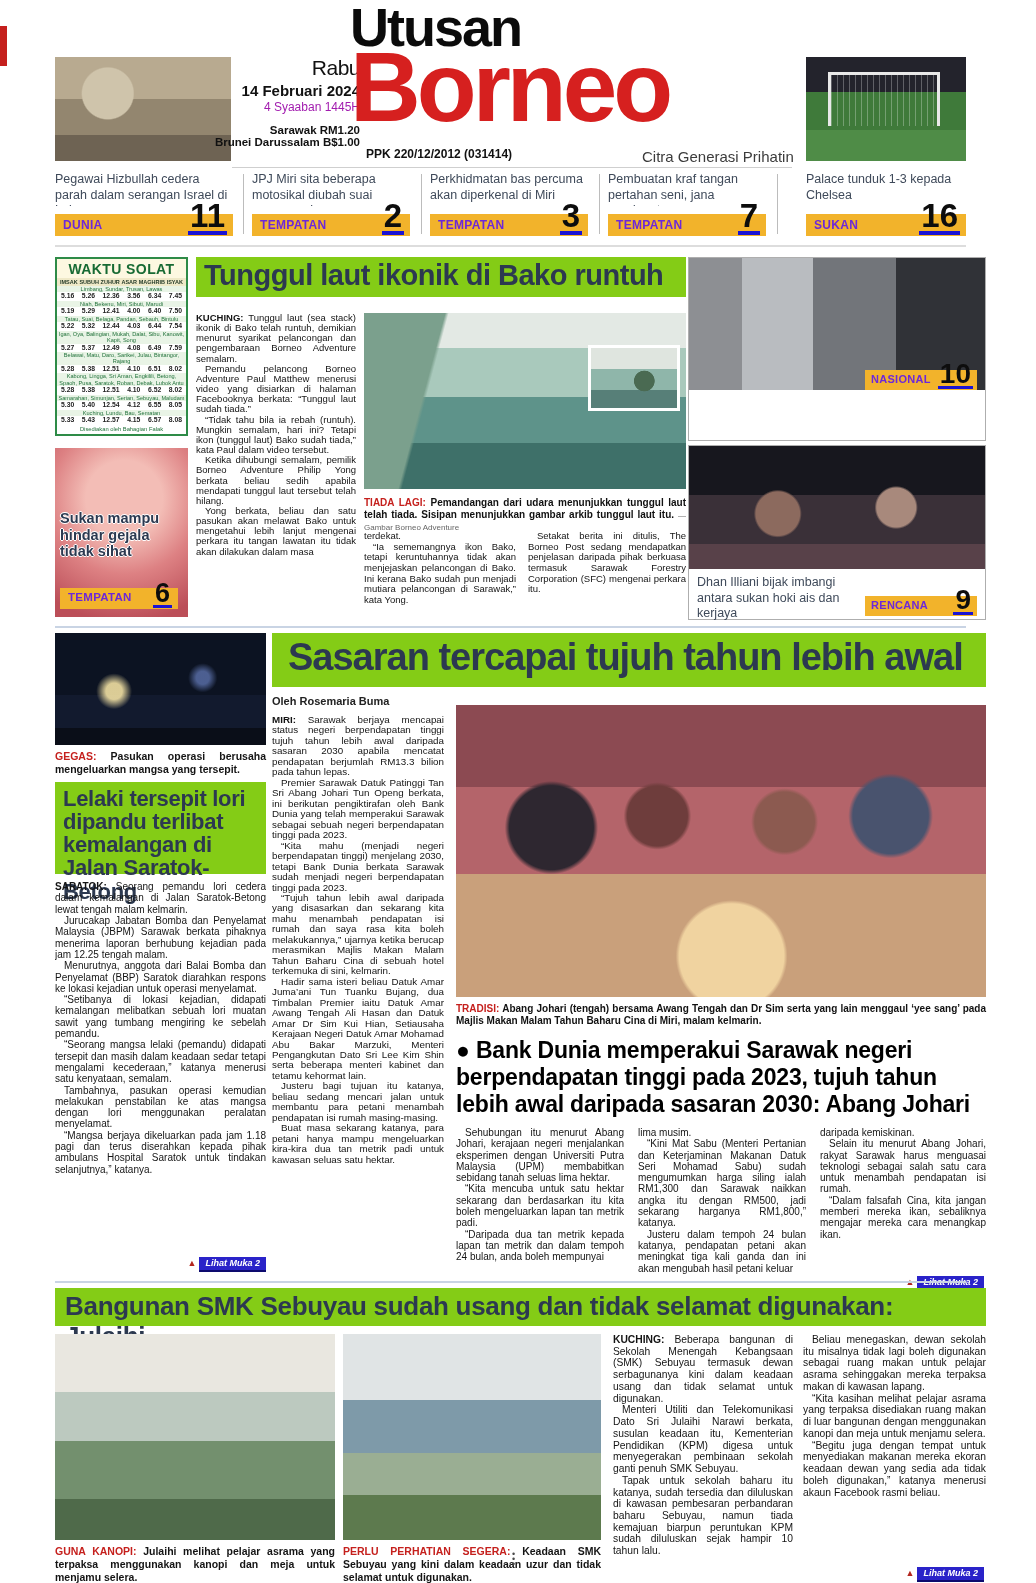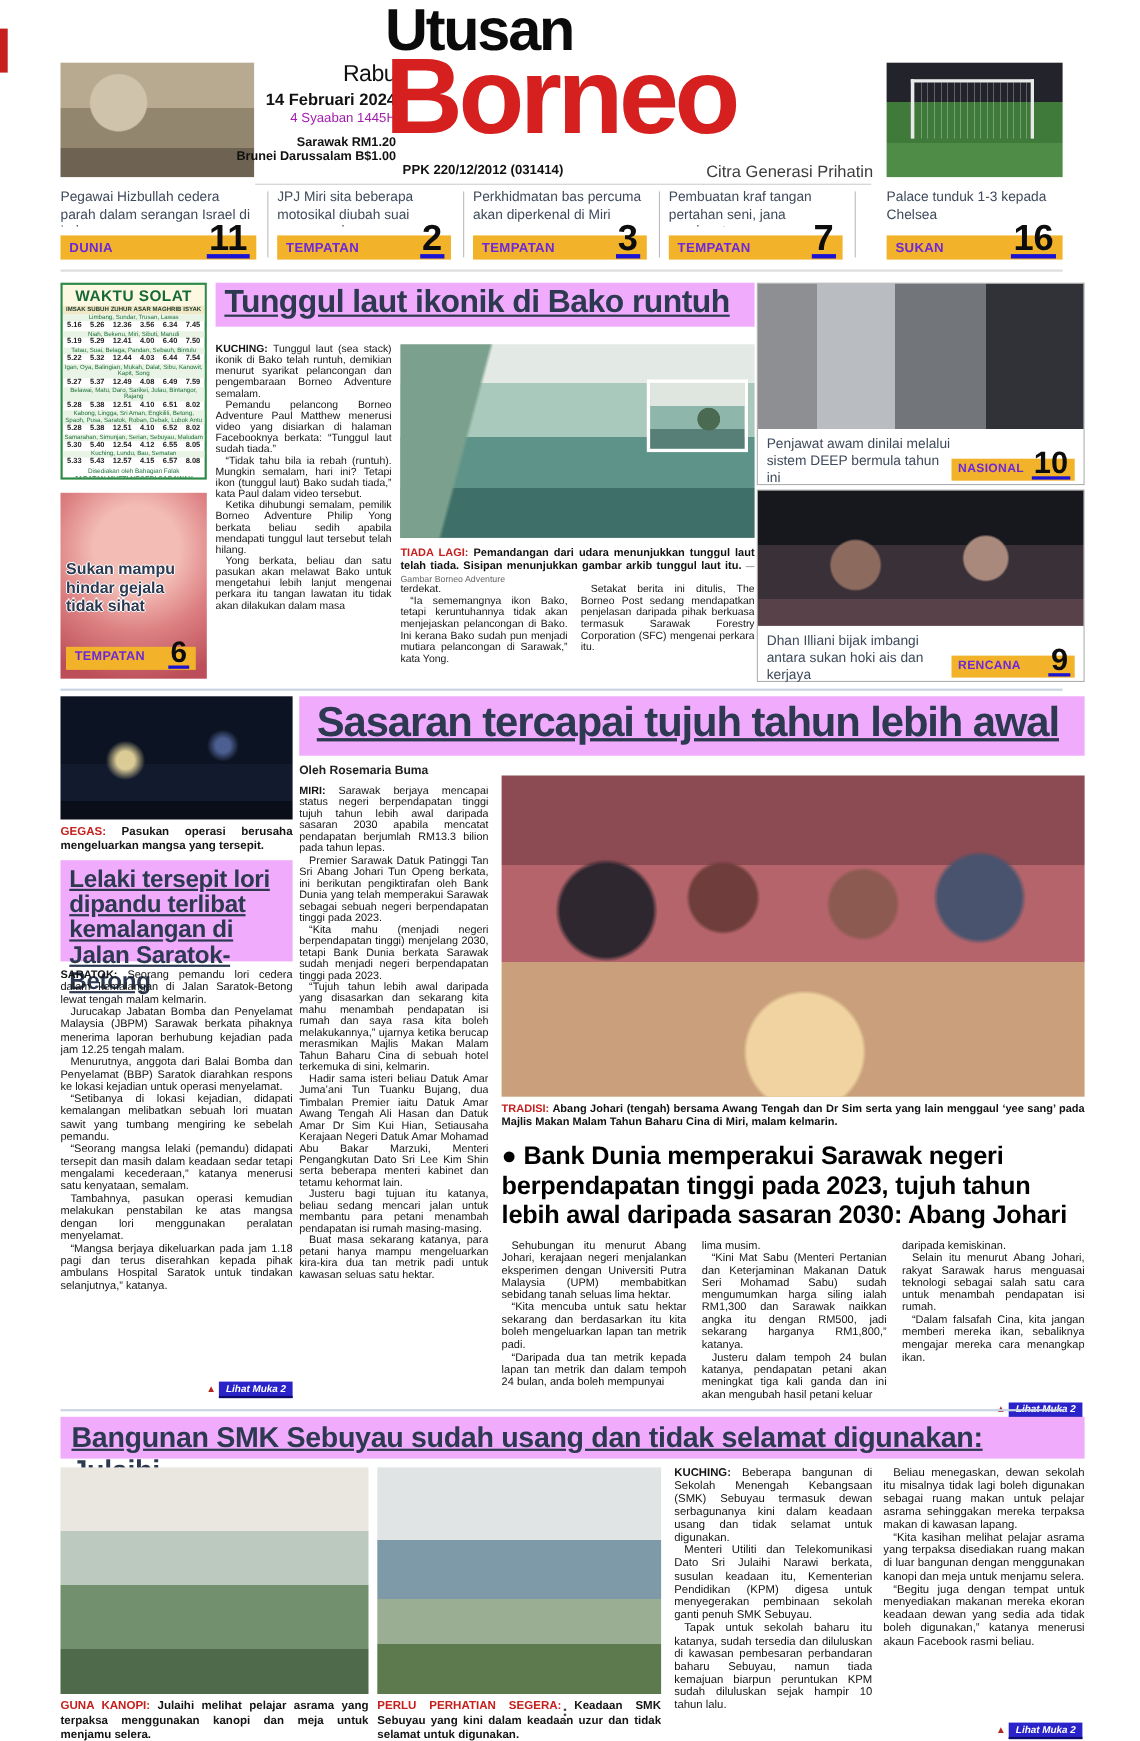--- a/index.html
+++ b/index.html
@@ -63,21 +63,21 @@
     background: radial-gradient(circle at 52% 30%, #f3bdb6 0 28%, #dd8183 55%, #bb4e58 90%); }
   .lt-head { position:absolute; left:5px; top:62px; width:120px; font-size:14.5px; font-weight:900;
              color:#2c3950; line-height:1.15;
              text-shadow:1px 0 0 #fff,-1px 0 0 #fff,0 1px 0 #fff,0 -1px 0 #fff; }
   .lt-bar { position:absolute; left:5px; bottom:8px; width:118px; height:21px; background:#f2b32b; }
   .lt-bar .t-section { top:3px; font-size:11.5px; }
   .lt-bar .t-page { font-size:27px; border-bottom-width:3px; }
 
   
   .bako { position:absolute; left:196px; top:257px; width:490px; }
-  .headbar { background:#f0abfc; color:#2c3950; font-weight:900;text-decoration:underline; }
+  .headbar { background:#84cc16; color:#2c3950; font-weight:900; }
   .bako-headbar { height:40px; font-size:29px; letter-spacing:-.5px; padding:3px 8px; line-height:1.1; }
   .bako-body { position:relative; margin-top:16px; height:352px; }
   .bako-col1 { position:absolute; left:0; top:0; width:160px; height:302px; overflow:hidden;
                font-size:9.5px; line-height:1.07; }
   .bako-photo { left:168px; top:0; width:322px; height:176px;
     background: linear-gradient(105deg,#7ba08d 0 22%, rgba(0,0,0,0) 23%),
                 linear-gradient(180deg,#e3e9e4 0 20%, #a9c9bc 20% 48%, #5e938a 48% 74%, #3e7069 74%); }
   .bako-inset { position:absolute; right:6px; top:32px; width:92px; height:66px; border:3px solid #fff;
     background: radial-gradient(circle at 62% 55%, #4a6a52 0 16%, rgba(0,0,0,0) 17%),
                 linear-gradient(180deg,#dfe5df 0 35%, #8fb6aa 35% 70%, #577f78 70%); }
@@ -363,21 +363,20 @@
         <div>
             <p class="para">Setakat berita ini ditulis, The Borneo Post sedang mendapatkan penjelasan daripada pihak berkuasa termasuk Sarawak Forestry Corporation (SFC) mengenai perkara itu.</p>
           </div>
       </div>
     </div>
   </div>
 
   <div class="rt rt1">
     <div class="rt-photo1"></div>
     <div class="rt-caprow">
-      <div class="rt-text">Penjawat awam dinilai melalui sistem DEEP bermula tahun ini</div>
       <div class="rt-bar t-bar">
         <span class="t-section">NASIONAL</span>
         <span class="t-page">10</span>
       </div>
     </div>
   </div>
   <div class="rt rt2">
     <div class="rt-photo2"></div>
     <div class="rt-caprow">
       <div class="rt-text">Dhan Illiani bijak imbangi antara sukan hoki ais dan kerjaya</div>

